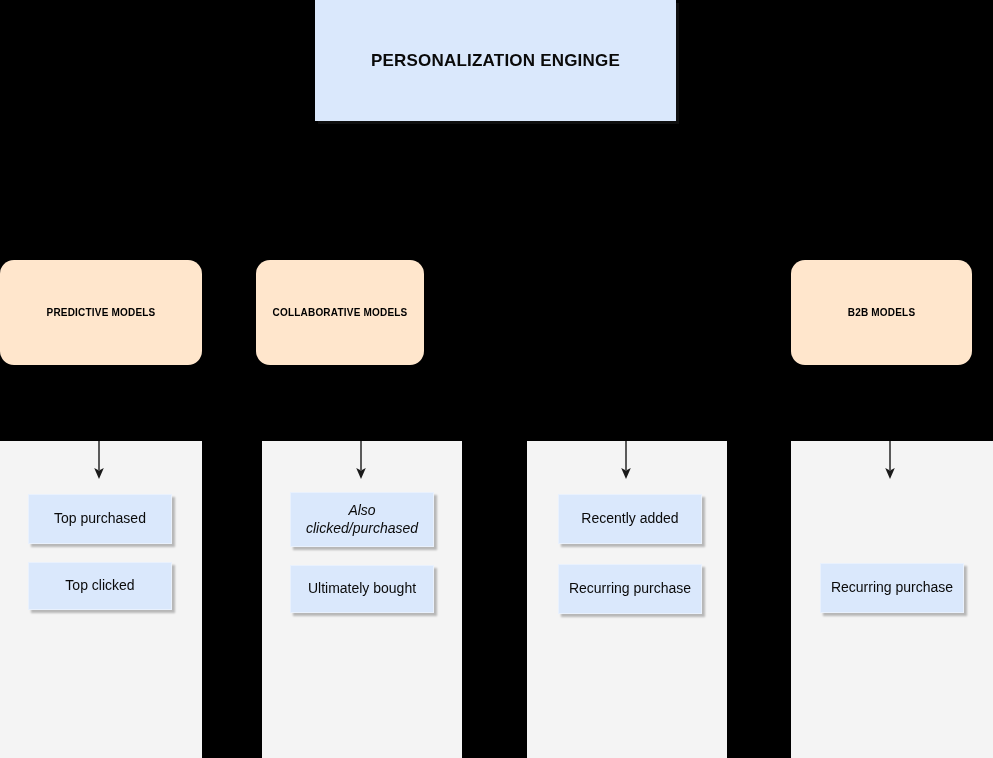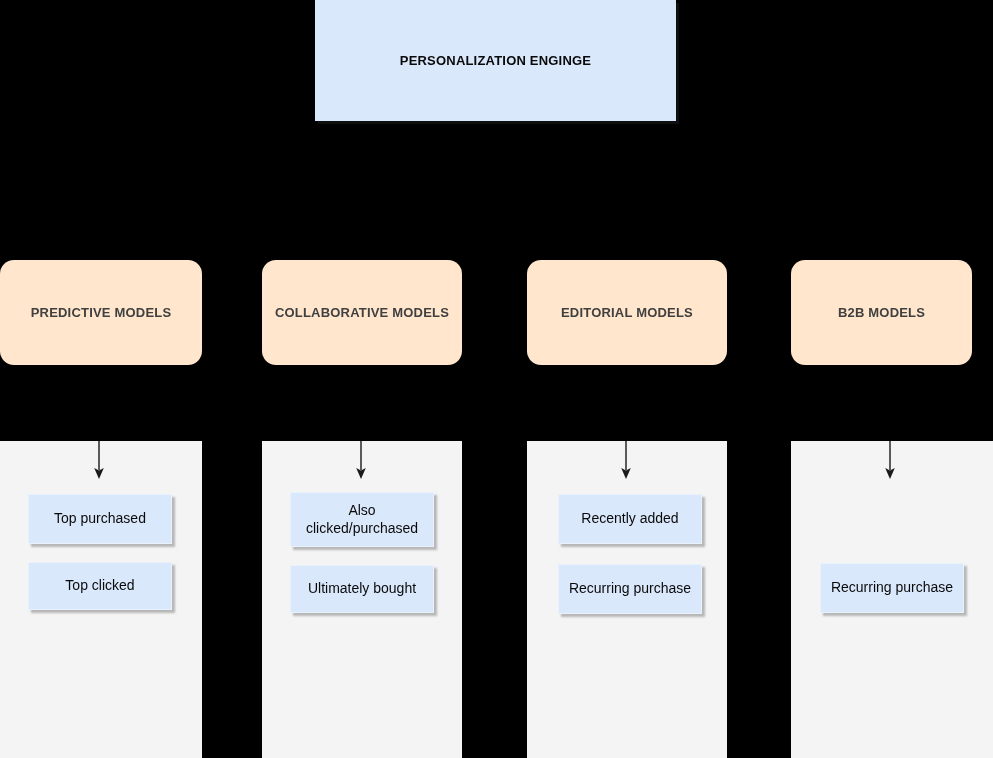--- a/index.html
+++ b/index.html
@@ -28,44 +28,44 @@
     width: 361px;
     height: 121px;
     background: #dae8fc;
     box-shadow: 3px 3px 0 rgba(255,255,255,0.06);
     display: flex;
     align-items: center;
     justify-content: center;
     box-sizing: border-box;
   }
   .engine-label {
-    font-size: 13px;
+    font-size: 17px;
     font-weight: bold;
     color: #0a0a0a;
     letter-spacing: 0.2px;
     text-align: center;
     white-space: nowrap;
   }
 
   
   .cat-box {
     position: absolute;
     top: 260px;
     height: 105px;
     background: #ffe6cc;
     border-radius: 14px;
     display: flex;
     align-items: center;
     justify-content: center;
     box-sizing: border-box;
   }
   .cat-label {
-    font-size: 13px;
+    font-size: 10px;
     font-weight: bold;
-    color: #404040;
+    color: #000000;
     letter-spacing: 0.2px;
     text-align: center;
     white-space: nowrap;
   }
 
   
   .col-panel {
     position: absolute;
     top: 441px;
     height: 317px;
@@ -106,25 +106,22 @@
 
 <div id="canvas" style="background: rgb(0, 0, 0);">
 
   <div class="engine-box" style="background: rgb(218, 232, 252);">
     <span class="engine-label">PERSONALIZATION ENGINGE</span>
   </div>
 
   <div class="cat-box" id="cat-0" style="left: 0px; width: 202px; background: rgb(255, 230, 204);">
     <span class="cat-label">PREDICTIVE MODELS</span>
   </div>
-  <div class="cat-box" id="cat-1" style="left: 262px; width: 200px; background: rgb(255, 230, 204);">
+  <div class="cat-box" id="cat-1" style="left: 256px; width: 168px; background: rgb(255, 230, 204);">
     <span class="cat-label">COLLABORATIVE MODELS</span>
-  </div>
-  <div class="cat-box" id="cat-2" style="left: 527px; width: 200px; background: rgb(255, 230, 204);">
-    <span class="cat-label">EDITORIAL MODELS</span>
   </div>
   <div class="cat-box" id="cat-3" style="left: 791px; width: 181px; background: rgb(255, 230, 204);">
     <span class="cat-label">B2B MODELS</span>
   </div>
 
   <div class="col-panel" id="panel-0" style="left: 0px; width: 202px; background: rgb(244, 244, 244);"></div>
   <div class="col-panel" id="panel-1" style="left: 262px; width: 200px; background: rgb(244, 244, 244);"></div>
   <div class="col-panel" id="panel-2" style="left: 527px; width: 200px; background: rgb(244, 244, 244);"></div>
   <div class="col-panel" id="panel-3" style="left: 791px; width: 202px; background: rgb(244, 244, 244);"></div>
 
@@ -145,21 +142,21 @@
         <path d="M10 38 L5.2 27 L10 29.4 L14.8 27 Z" fill="#1a1a1a"></path>
       </svg></div>
 
   <div class="item-box" id="item-0-0" style="left: 28px; top: 494px; width: 144px; height: 50px;">
     <span class="item-label">Top purchased</span>
   </div>
   <div class="item-box" id="item-0-1" style="left: 28px; top: 562px; width: 144px; height: 48px;">
     <span class="item-label">Top clicked</span>
   </div>
 
-  <div class="item-box" id="item-1-0" style="left: 290px; top: 492px; width: 144px; height: 55px;">
+  <div class="item-box" id="item-1-0" style="left: 290px; top: 492px; width: 144px; height: 55px; font-style: italic;">
     <span class="item-label">Also clicked/purchased</span>
   </div>
   <div class="item-box" id="item-1-1" style="left: 290px; top: 565px; width: 144px; height: 48px;">
     <span class="item-label">Ultimately bought</span>
   </div>
 
   <div class="item-box" id="item-2-0" style="left: 558px; top: 494px; width: 144px; height: 50px;">
     <span class="item-label">Recently added</span>
   </div>
   <div class="item-box" id="item-2-1" style="left: 558px; top: 564px; width: 144px; height: 50px;">

